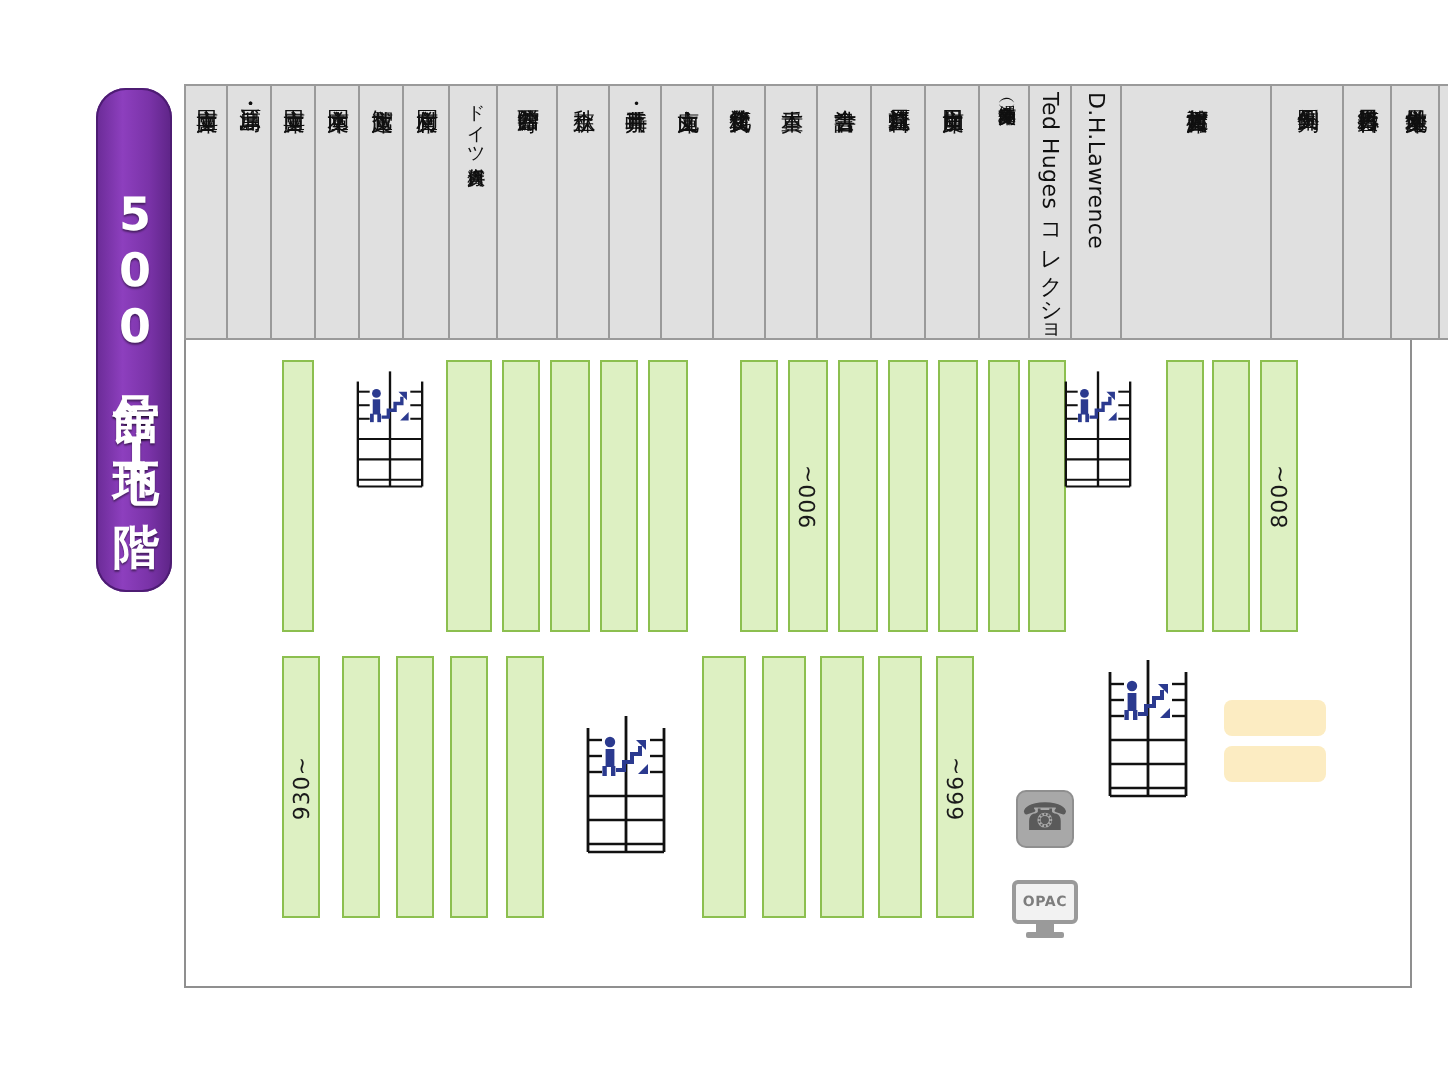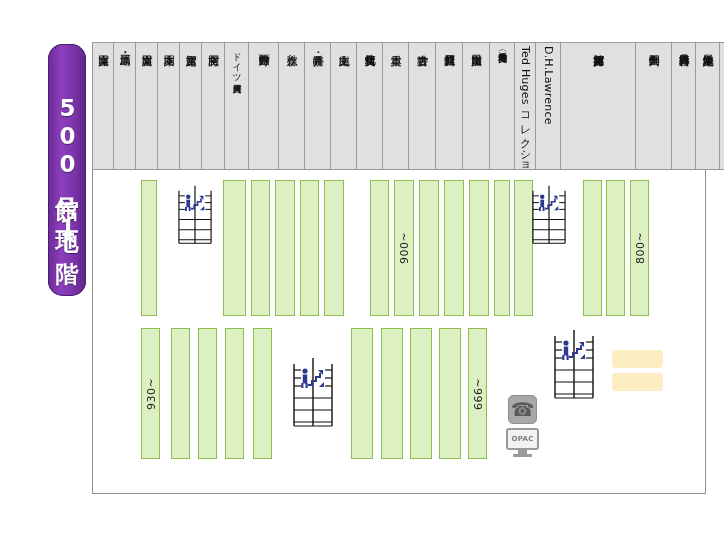--- a/index.html
+++ b/index.html
@@ -112,21 +112,21 @@
     position:absolute;width:29px;height:29px;border-radius:5px;
     background:#a8a8a8;border:1px solid #8f8f8f;box-sizing:border-box;
     display:flex;align-items:center;justify-content:center;
     color:#5a5a5a;font-size:19px;line-height:1;
   }
   .opac-icon{position:absolute;width:33px;height:31px;}
   .opac-screen{
     width:33px;height:22px;border:2px solid #9a9a9a;border-radius:3px;
     box-sizing:border-box;background:#f2f2f2;
     display:flex;align-items:center;justify-content:center;
-    color:#7d7d7d;font-size:7px;font-weight:bold;letter-spacing:.3px;
+    color:#7d7d7d;font-size:7px;font-weight:bold;letter-spacing:.3px;margin-top:12px;
   }
   .opac-neck{width:9px;height:4px;background:#9a9a9a;margin:0 auto;}
   .opac-base{width:19px;height:3px;background:#9a9a9a;margin:0 auto;border-radius:1px;}
 </style>
 </head>
 <body>
 
 <div id="map-root">
 
   <div id="floor-banner">

